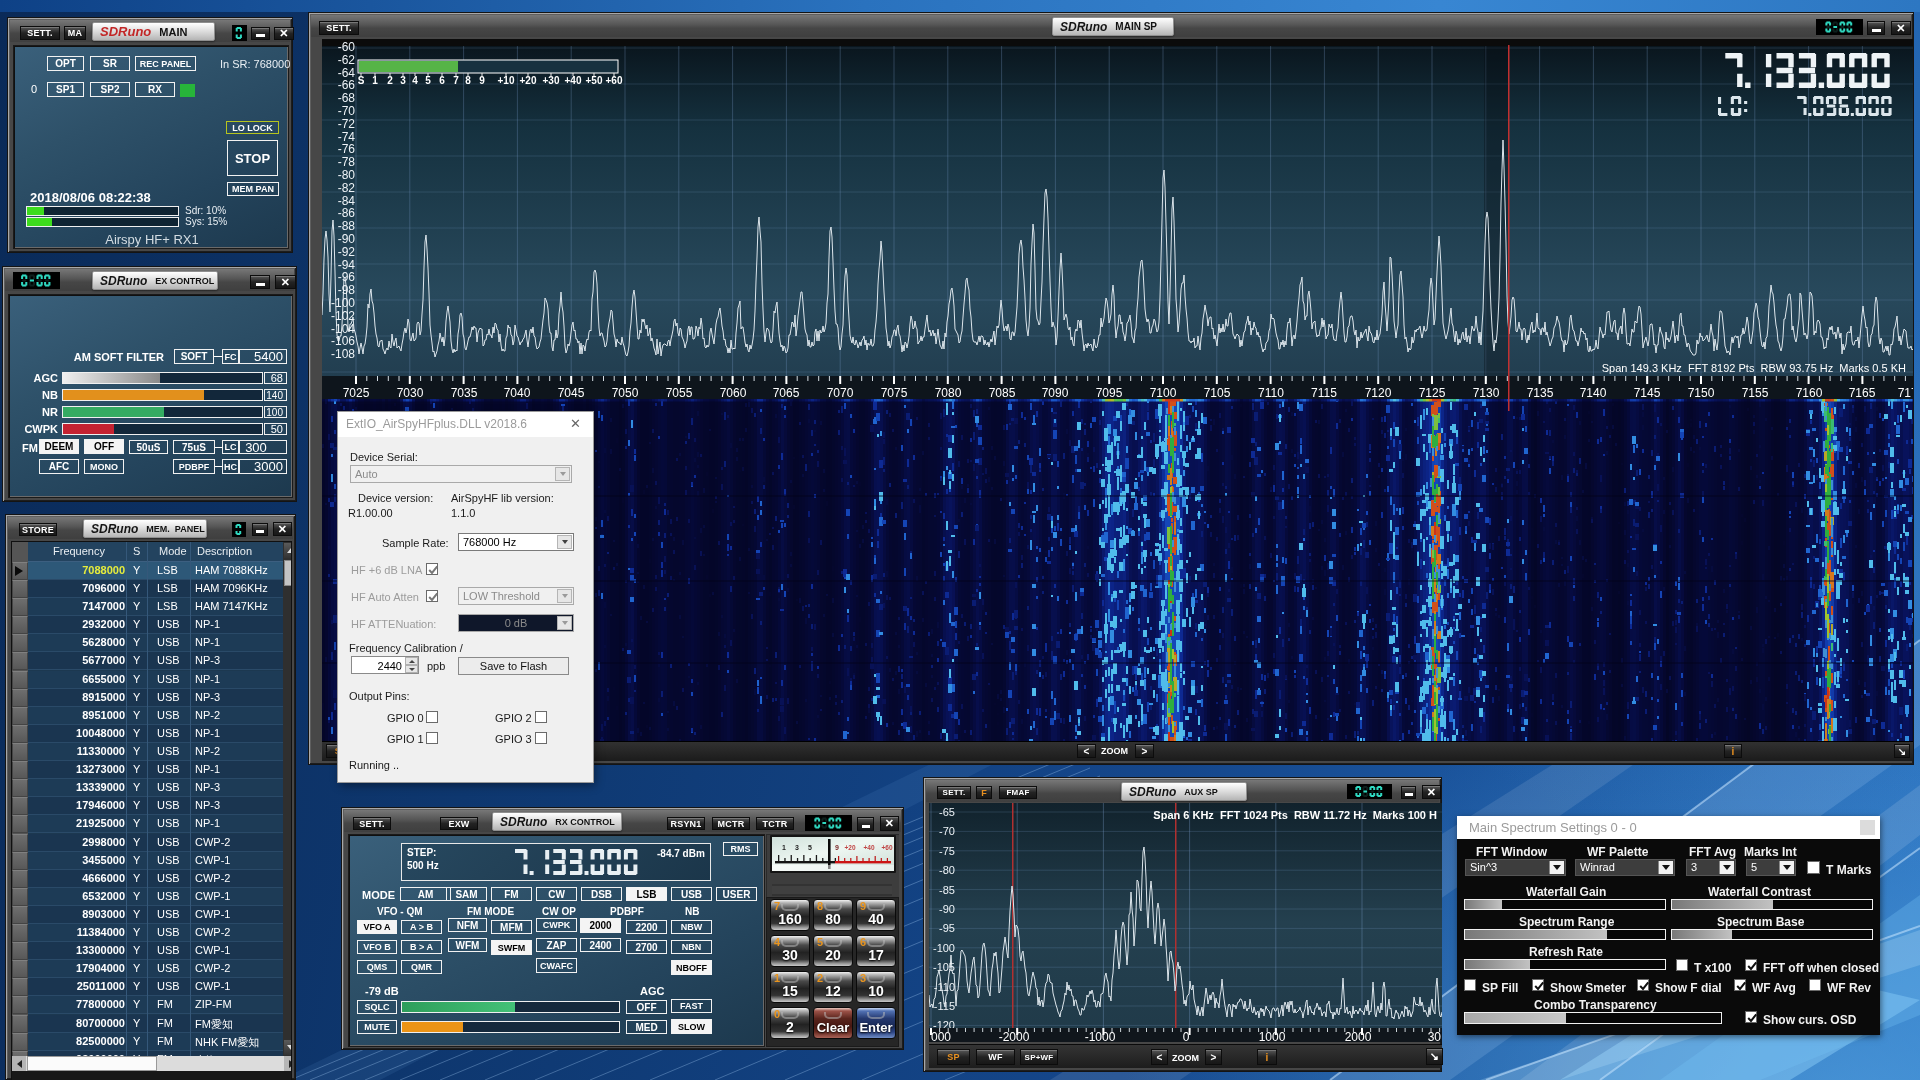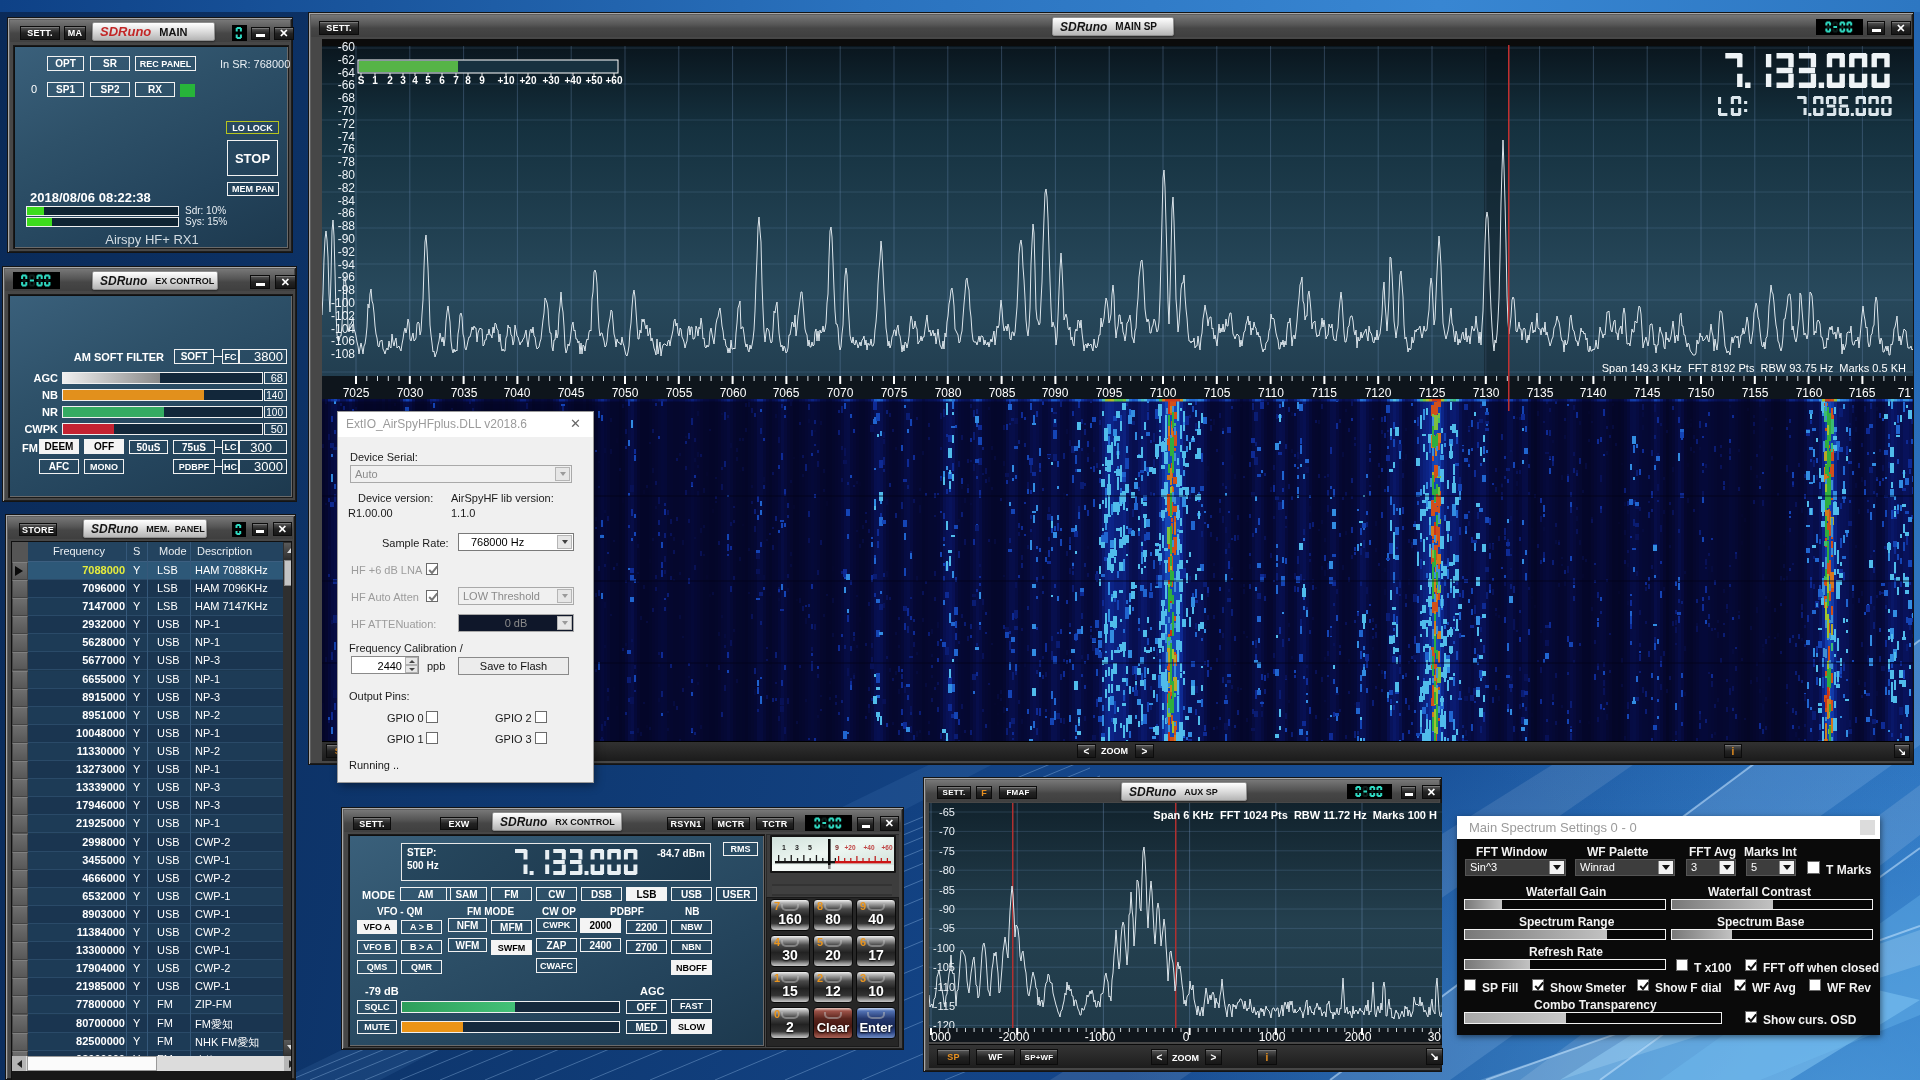--- a/index.html
+++ b/index.html
@@ -1362,21 +1362,21 @@
       <div style="width:9px;height:3px;background:#fff;margin-top:5px"></div>
     </div>
 <div class="tbtn" style="left:272px;top:8px;width:21px;height:14px;font-size:11px;color:#fff;">✕</div>
 <div class="cont" style="left:5px;top:27px;width:285px;height:204px">
 <div style="position:absolute;left:62px;top:56px;font-size:11px;font-weight:bold;color:#fff;white-space:nowrap;width:93px;text-align:right;">AM SOFT FILTER</div>
 <div class="ob" style="left:165px;top:54px;width:40px;height:15px;font-size:10px;">SOFT</div>
 <div style="position:absolute;left:205px;top:61px;width:8px;height:1px;background:#fff"></div>
 <div style="position:absolute;left:206px;top:152px;width:7px;height:1px;background:#fff"></div>
 <div style="position:absolute;left:206px;top:171px;width:7px;height:1px;background:#fff"></div>
 <div class="ob" style="left:213px;top:54px;width:17px;height:15px;font-size:9px;">FC</div>
-<div style="position:absolute;left:230px;top:54px;width:48px;height:15px;border:1px solid #f0f0f0;color:#fff;font-size:13px;text-align:right;padding-right:3px;line-height:14px">3800</div>
+<div style="position:absolute;left:230px;top:54px;width:48px;height:15px;border:1px solid #f0f0f0;color:#fff;font-size:13px;text-align:right;padding-right:3px;line-height:14px">5400</div>
 <div style="position:absolute;left:14px;top:77px;font-size:11px;font-weight:bold;color:#fff;white-space:nowrap;width:35px;text-align:right;">AGC</div>
 <div style="position:absolute;left:53px;top:77px;width:201px;height:12px;border:1px solid #f0f0f0;background:#12273a">
         <div style="position:absolute;left:0;top:0;height:100%;width:97px;background:linear-gradient(90deg,#efefef,#8a8a8a)"></div>
       </div>
 <div style="position:absolute;left:255px;top:77px;width:23px;height:12px;border:1px solid #f0f0f0;color:#fff;font-size:11px;text-align:right;padding-right:3px;line-height:11px">68</div>
 <div style="position:absolute;left:14px;top:94px;font-size:11px;font-weight:bold;color:#fff;white-space:nowrap;width:35px;text-align:right;">NB</div>
 <div style="position:absolute;left:53px;top:94px;width:201px;height:12px;border:1px solid #f0f0f0;background:#12273a">
         <div style="position:absolute;left:0;top:0;height:100%;width:141px;background:#e2901c"></div>
       </div>
 <div style="position:absolute;left:255px;top:94px;width:23px;height:12px;border:1px solid #f0f0f0;color:#fff;font-size:10px;text-align:right;padding-right:3px;line-height:11px">140</div>
@@ -1389,21 +1389,21 @@
 <div style="position:absolute;left:53px;top:128px;width:201px;height:12px;border:1px solid #f0f0f0;background:#12273a">
         <div style="position:absolute;left:0;top:0;height:100%;width:51px;background:#c42231"></div>
       </div>
 <div style="position:absolute;left:255px;top:128px;width:23px;height:12px;border:1px solid #f0f0f0;color:#fff;font-size:11px;text-align:right;padding-right:3px;line-height:11px">50</div>
 <div style="position:absolute;left:13px;top:147px;font-size:11px;font-weight:bold;color:#fff;white-space:nowrap;">FM</div>
 <div class="ob sel" style="left:30px;top:144px;width:40px;height:15px;font-size:10px;">DEEM</div>
 <div class="ob sel" style="left:75px;top:144px;width:40px;height:15px;font-size:10px;">OFF</div>
 <div class="ob" style="left:120px;top:145px;width:39px;height:14px;font-size:10px;">50uS</div>
 <div class="ob" style="left:164px;top:145px;width:42px;height:14px;font-size:10px;">75uS</div>
 <div class="ob" style="left:213px;top:145px;width:17px;height:14px;font-size:9px;">LC</div>
-<div style="position:absolute;left:230px;top:145px;width:48px;height:14px;border:1px solid #f0f0f0;color:#fff;font-size:13px;text-align:right;padding-right:14px;line-height:13px">300</div>
+<div style="position:absolute;left:230px;top:145px;width:48px;height:14px;border:1px solid #f0f0f0;color:#fff;font-size:13px;text-align:center;padding-right:14px;line-height:13px">300</div>
 <div class="ob" style="left:30px;top:164px;width:40px;height:15px;font-size:10px;">AFC</div>
 <div class="ob" style="left:75px;top:164px;width:40px;height:15px;font-size:9px;">MONO</div>
 <div class="ob" style="left:164px;top:164px;width:42px;height:15px;font-size:9px;">PDBPF</div>
 <div class="ob" style="left:213px;top:164px;width:17px;height:15px;font-size:9px;">HC</div>
 <div style="position:absolute;left:230px;top:164px;width:48px;height:15px;border:1px solid #f0f0f0;color:#fff;font-size:13px;text-align:right;padding-right:3px;line-height:14px">3000</div>
 </div>
   </div>
 <div class="win" style="left:5px;top:514px;width:291px;height:566px">
 <div class="tb"></div>
 <div class="tbtn" style="left:13px;top:8px;width:38px;height:13px;font-size:9px;color:#fff;">STORE</div>
@@ -1562,21 +1562,21 @@
         <span style="position:absolute;left:140px;top:2px">USB</span>
         <span style="position:absolute;left:178px;top:2px">CWP-1</span>
       </div>
       <div style="position:absolute;left:5px;top:418px;width:266px;height:18px;background:#1d3b56;border-bottom:1px solid #2a4a68;font-size:11px;color:#fff">
         <span style="position:absolute;right:158px;top:2px;color:#fff;font-weight:bold">17904000</span>
         <span style="position:absolute;left:116px;top:2px">Y</span>
         <span style="position:absolute;left:140px;top:2px">USB</span>
         <span style="position:absolute;left:178px;top:2px">CWP-2</span>
       </div>
       <div style="position:absolute;left:5px;top:436px;width:266px;height:18px;background:#1a3550;border-bottom:1px solid #2a4a68;font-size:11px;color:#fff">
-        <span style="position:absolute;right:158px;top:2px;color:#fff;font-weight:bold">21985000</span>
+        <span style="position:absolute;right:158px;top:2px;color:#fff;font-weight:bold">25011000</span>
         <span style="position:absolute;left:116px;top:2px">Y</span>
         <span style="position:absolute;left:140px;top:2px">USB</span>
         <span style="position:absolute;left:178px;top:2px">CWP-1</span>
       </div>
       <div style="position:absolute;left:5px;top:454px;width:266px;height:18px;background:#1d3b56;border-bottom:1px solid #2a4a68;font-size:11px;color:#fff">
         <span style="position:absolute;right:158px;top:2px;color:#fff;font-weight:bold">77800000</span>
         <span style="position:absolute;left:116px;top:2px">Y</span>
         <span style="position:absolute;left:140px;top:2px">FM</span>
         <span style="position:absolute;left:178px;top:2px">ZIP-FM</span>
       </div>
@@ -2008,21 +2008,21 @@
     </div>
 <div style="position:absolute;left:12px;top:39px;font-size:11px;color:#1a1a1a;white-space:nowrap;">Device Serial:</div>
 <div style="position:absolute;left:12px;top:53px;width:222px;height:18px;background:#f0f0f0;border:1px solid #a9a9a9;color:#8b8b8b;font-size:11px;line-height:16px;padding-left:4px;white-space:nowrap;overflow:hidden">Auto<div style="position:absolute;right:1px;top:1px;bottom:1px;width:15px;background:#e6e6e6;border:1px solid #b5b5b5;display:flex;align-items:center;justify-content:center">
         <div style="width:0;height:0;border:3px solid transparent;border-top:4px solid #9a9a9a;margin-top:3px"></div>
       </div></div>
 <div style="position:absolute;left:10px;top:80px;font-size:11px;color:#1a1a1a;white-space:nowrap;padding-left:10px;">Device version:</div>
 <div style="position:absolute;left:113px;top:80px;font-size:11px;color:#1a1a1a;white-space:nowrap;">AirSpyHF lib version:</div>
 <div style="position:absolute;left:10px;top:95px;font-size:11px;color:#1a1a1a;white-space:nowrap;">R1.00.00</div>
 <div style="position:absolute;left:113px;top:95px;font-size:11px;color:#1a1a1a;white-space:nowrap;">1.1.0</div>
 <div style="position:absolute;left:44px;top:125px;font-size:11px;color:#1a1a1a;white-space:nowrap;">Sample Rate:</div>
-<div style="position:absolute;left:120px;top:121px;width:116px;height:18px;background:#fff;border:1px solid #7a7a7a;color:#000;font-size:11px;line-height:16px;padding-left:12px;white-space:nowrap;overflow:hidden">768000 Hz<div style="position:absolute;right:1px;top:1px;bottom:1px;width:15px;background:#e6e6e6;border:1px solid #b5b5b5;display:flex;align-items:center;justify-content:center">
+<div style="position:absolute;left:120px;top:121px;width:116px;height:18px;background:#fff;border:1px solid #7a7a7a;color:#000;font-size:11px;line-height:16px;padding-left:4px;white-space:nowrap;overflow:hidden">768000 Hz<div style="position:absolute;right:1px;top:1px;bottom:1px;width:15px;background:#e6e6e6;border:1px solid #b5b5b5;display:flex;align-items:center;justify-content:center">
         <div style="width:0;height:0;border:3px solid transparent;border-top:4px solid #404040;margin-top:3px"></div>
       </div></div>
 <div style="position:absolute;left:13px;top:152px;font-size:11px;color:#9c9c9c;white-space:nowrap;">HF +6 dB LNA</div>
 <div style="position:absolute;left:88px;top:151px;width:12px;height:12px;background:#fff;border:1px solid #6a6a6a;">
       <svg width="12" height="12" style="position:absolute;left:0;top:0">
         <path d="M2.2 6.0L5.0 8.9L10.2 2.4" stroke="#777" stroke-width="2" fill="none"></path>
       </svg>
     </div>
 <div style="position:absolute;left:13px;top:179px;font-size:11px;color:#9c9c9c;white-space:nowrap;">HF Auto Atten</div>
 <div style="position:absolute;left:88px;top:178px;width:12px;height:12px;background:#fff;border:1px solid #6a6a6a;">

